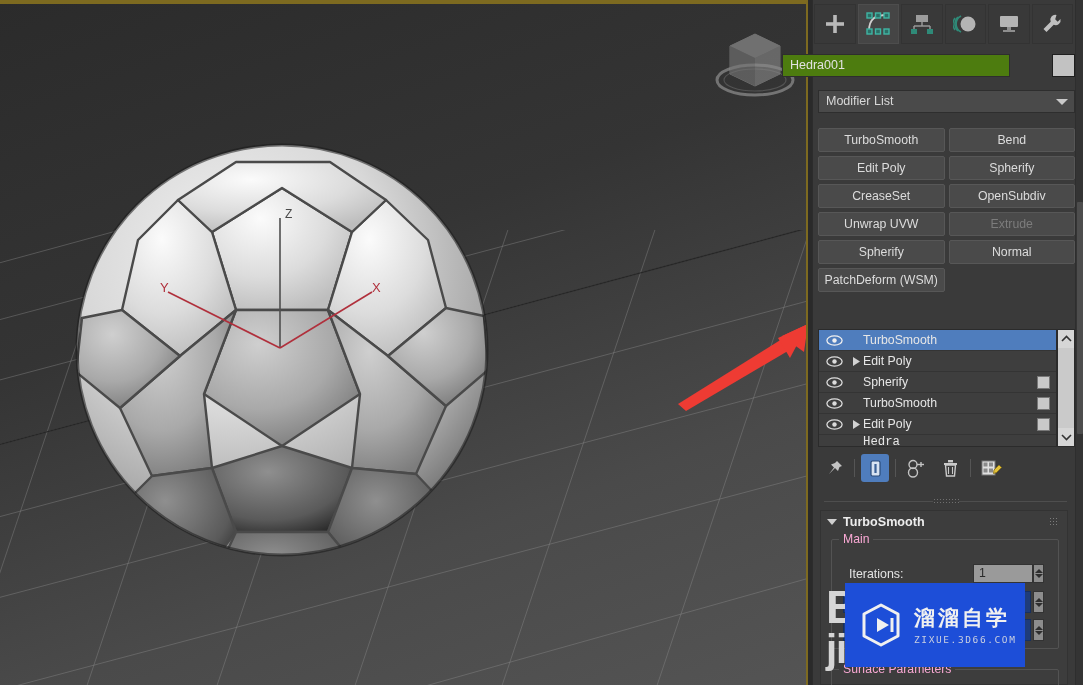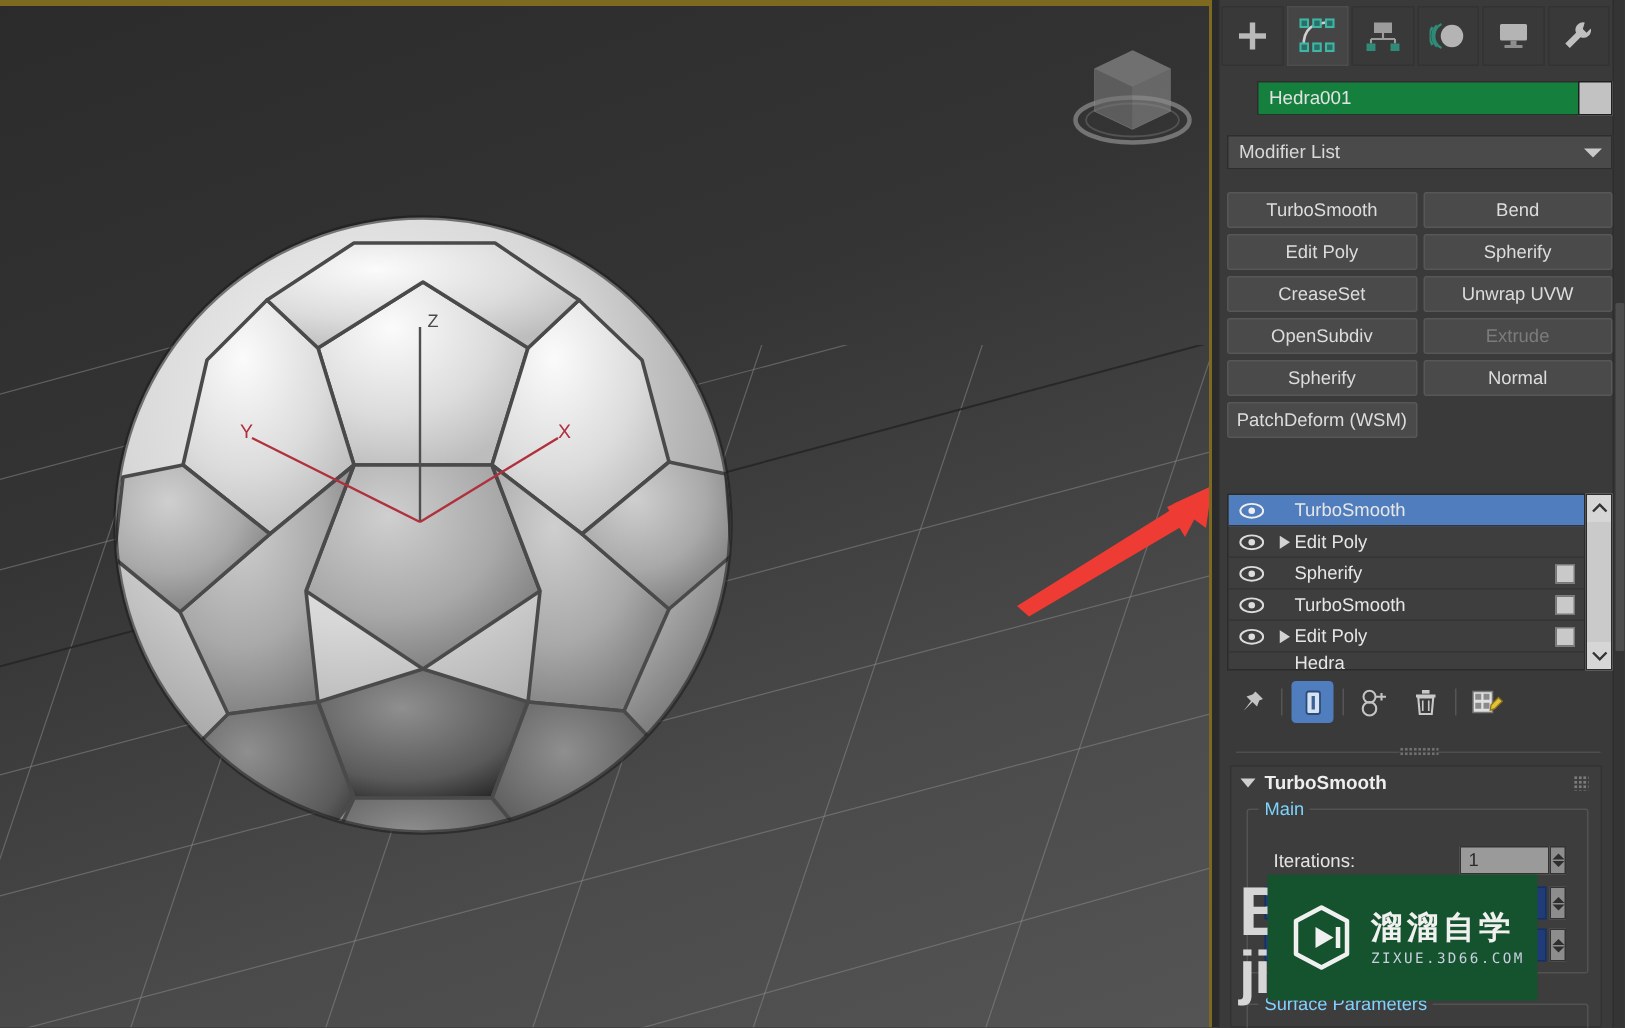--- a/index.html
+++ b/index.html
@@ -47,22 +47,22 @@
     position:absolute; left:2px; top:4px; width:259px; height:40px;
     display:flex; gap:2px;
   }
   .tabbtn{
     flex:1; height:40px; background:#393939; border:1px solid #333;
     display:flex; align-items:center; justify-content:center; cursor:pointer;
   }
   .tabbtn.active{ background:#454545; border-color:#4d4d4d; }
   .tabbtn svg{ display:block; }
   #namefield{
-    position:absolute; left:838px; top:54px; width:228px; height:23px;
-    background:#15803d; border:1px solid #2e2e2e;
+    position:absolute; left:782px; top:54px; width:228px; height:23px;
+    background:#4d7c0f; border:1px solid #2e2e2e;
     color:#e2e2e2; font-size:12.5px; line-height:21px; padding-left:7px;
     overflow:hidden; white-space:nowrap;
   }
   #colorswatch{
     position:absolute; left:1052px; top:54px; width:23px; height:23px;
     background:#c2c2c2; border:1px solid #1f1f1f;
   }
 
   
   #modlist{
@@ -147,21 +147,21 @@
     border-top:6px solid #cfcfcf;
   }
   #rollout-head .grip{
     position:absolute; right:8px; top:6px; width:10px;height:10px;
     background-image:radial-gradient(#7c7c7c 1px, transparent 1px); background-size:3px 3px;
   }
   .groupbox{
     position:absolute; border:1px solid #535353; border-radius:2px;
   }
   .grouplabel{
-    position:absolute; background:#3d3d3d; color:#7dd3fc; font-size:12.2px;
+    position:absolute; background:#3d3d3d; color:#f9a8d4; font-size:12.2px;
     padding:0 4px;
   }
   #main-group{ left:10px; top:28px; width:228px; height:110px; }
   #main-label{ left:18px; top:21px; }
   #iter-label{ position:absolute; left:28px; top:56px; color:#e4e4e4; font-size:12.4px; }
   #iter-field{
     position:absolute; left:152px; top:53px; width:60px; height:19px;
     background:#9a9a9a; border:1px solid #333; color:#2a2a2a; font-size:12.3px;
     line-height:17px; padding-left:5px;
   }
@@ -191,21 +191,21 @@
   #bleedtext{
     position:absolute; left:826px; top:586px; color:#d6d6d6;
     font-size:46px; font-weight:bold; line-height:42px; letter-spacing:-1px;
     pointer-events:none; white-space:nowrap; font-family:"Liberation Sans", sans-serif;
   }
   #bleedtext .l2{ display:block; font-size:40px; }
 
   
   #watermark{
     position:absolute; left:845px; top:583px; width:180px; height:84px;
-    background:#14532d; display:flex; align-items:center; gap:10px; padding-left:13px;
+    background:#1d4ed8; display:flex; align-items:center; gap:10px; padding-left:13px;
   }
   #wm-text .cn{
     color:#f0f0f0; font-size:21px; letter-spacing:3px; font-weight:bold;
     font-family:"DejaVu Sans", sans-serif; line-height:25px;
   }
   #wm-text .en{
     color:#c9cfe0; font-size:9.5px; letter-spacing:1.6px; margin-top:3px;
     font-family:"DejaVu Sans Mono", monospace;
   }
 </style>
@@ -398,22 +398,22 @@
     <span>Modifier List</span>
     <span class="caret"></span>
   </div>
 
   <div id="modbuttons">
     <div class="modbtn">TurboSmooth</div>
     <div class="modbtn">Bend</div>
     <div class="modbtn">Edit Poly</div>
     <div class="modbtn">Spherify</div>
     <div class="modbtn">CreaseSet</div>
+    <div class="modbtn">OpenSubdiv</div>
     <div class="modbtn">Unwrap UVW</div>
-    <div class="modbtn">OpenSubdiv</div>
     <div class="modbtn disabled">Extrude</div>
     <div class="modbtn">Spherify</div>
     <div class="modbtn">Normal</div>
     <div class="modbtn">PatchDeform (WSM)</div>
   </div>
 
   <div id="stack">
     <div class="srow sel">
       <span class="eye">
         <svg width="17" height="11" viewBox="0 0 17 11">
@@ -468,21 +468,21 @@
           </svg>
       </span>
       <span class="arrow">
         <svg width="7" height="9" viewBox="0 0 7 9">
             <polygon points="0,0 7,4.5 0,9" fill="#d2d2d2"></polygon>
           </svg>
       </span>
       <span class="slabel">Edit Poly</span>
       <span class="chk"></span>
     </div>
-    <div class="srow" style="height:14px;overflow:hidden;">
+    <div class="srow" style="height:14px;overflow:hidden;font-family:Liberation Mono, monospace;">
       <span class="eye"></span>
       <span class="arrow empty"></span>
       <span class="slabel">Hedra</span>
     </div>
   </div>
 
   <div id="stack-scroll">
     <div class="sbtn">
       <svg width="11" height="8" viewBox="0 0 11 8">
           <polyline points="1,6 5.5,1.5 10,6" fill="none" stroke="#333" stroke-width="1.6"></polyline>

